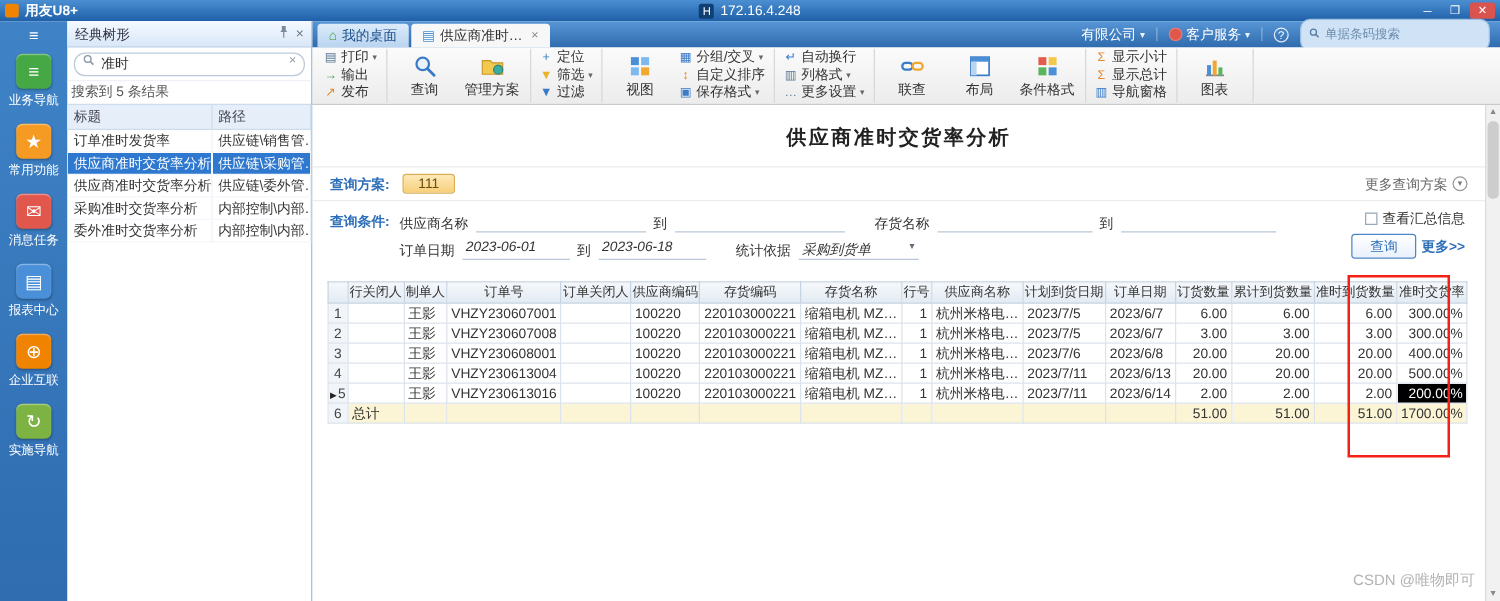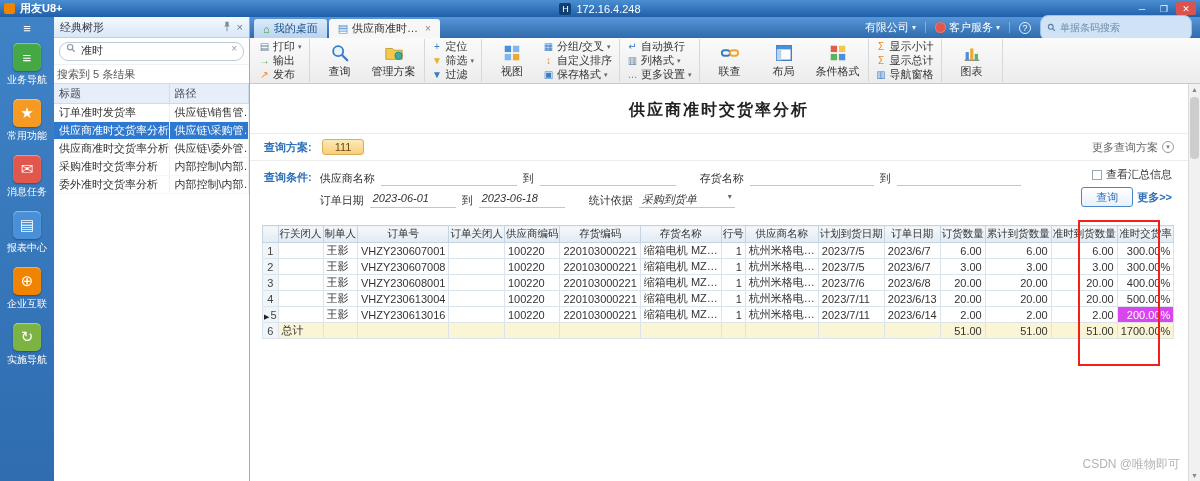--- a/index.html
+++ b/index.html
@@ -100,21 +100,21 @@
 
   
   .grid-wrap { margin:10px 0 0 12px; position:relative; width:892px; }
   .report-table { border-collapse:collapse; table-layout:fixed; font-size:11px; }
   .report-table th { background:linear-gradient(#f5f8fb,#e2eaf3); border:1px solid #c6d3e1; font-weight:normal; color:#333; height:17px; padding:0 1px; white-space:nowrap; overflow:hidden; font-size:10.5px; }
   .report-table td { border:1px solid #dbe3ec; height:16px; padding:0 3px; white-space:nowrap; overflow:hidden; }
   .report-table td.num { text-align:right; }
   .report-table td.rownum { background:#f1f4f8; text-align:center; color:#444; padding:0 1px; }
   .report-table tr.totalrow td { background:#fbf4d5; }
   .report-table tr.totalrow td.rownum { background:#f1f4f8; }
-  .report-table td.selcell { background:#d946ef; color:#fff; }
+  .report-table td.selcell { background:#000000; color:#fff; }
   .rowmark { font-size:7px; color:#222; margin-right:1px; }
   .red-box { position:absolute; border:2px solid #f52015; left:816px; top:-5px; width:82px; height:146px; pointer-events:none; }
 
   
   .v-scrollbar { position:absolute; right:0; top:67px; bottom:0; width:12px; background:#f1f1f1; border-left:1px solid #dcdcdc; }
   .v-scrollbar .arr { position:absolute; left:0; width:11px; text-align:center; font-size:7px; color:#888; }
   .v-scrollbar .thumb { position:absolute; top:13px; left:1px; width:9px; height:62px; background:#cdcdcd; border-radius:4px; }
   .watermark { position:absolute; right:20px; bottom:8px; color:#b3b3b3; font-size:12px; }
 </style>
 </head>

